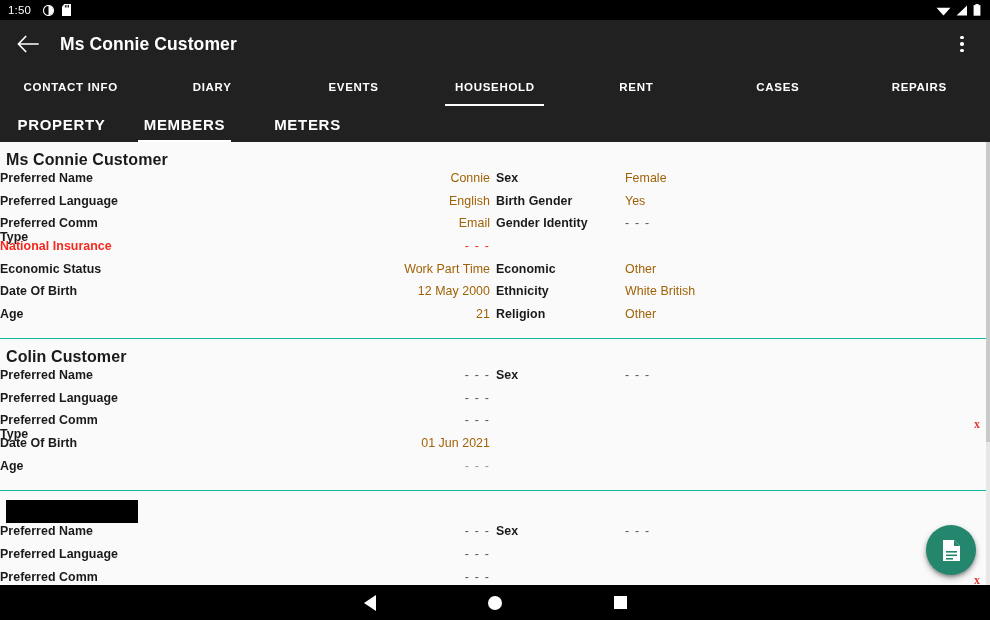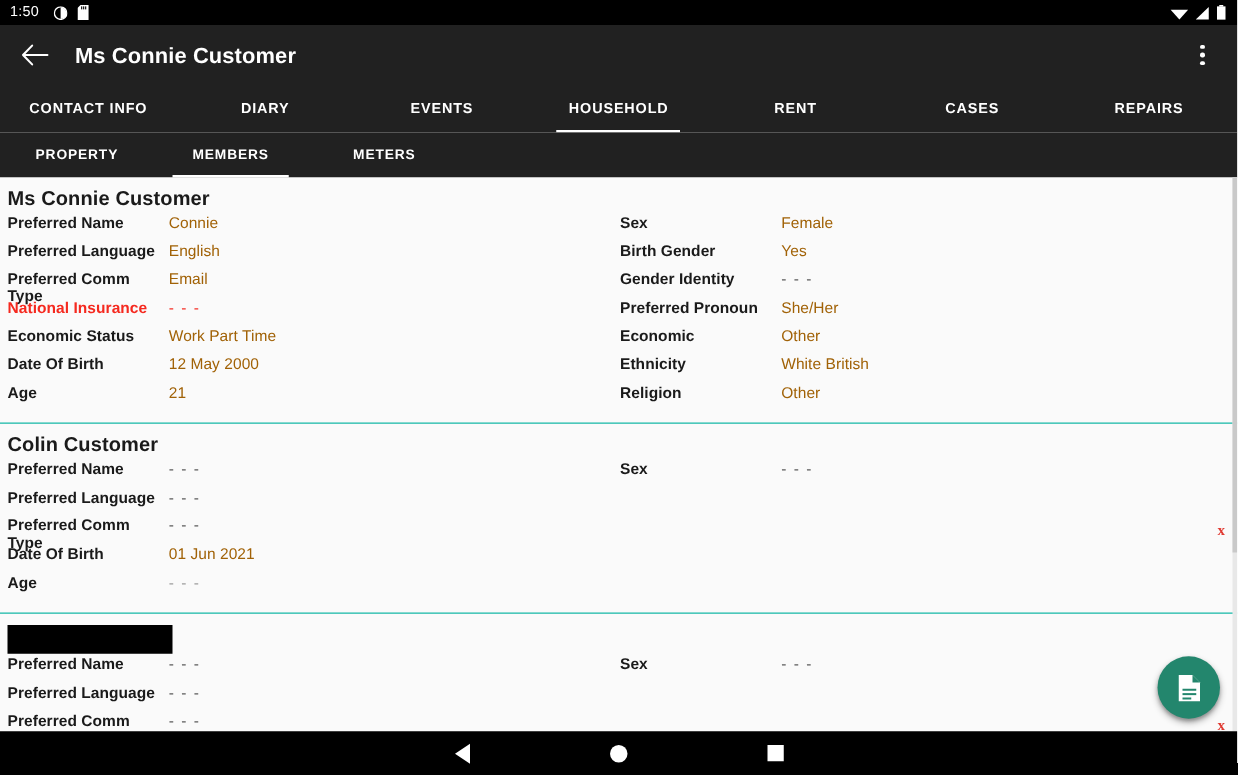--- a/index.html
+++ b/index.html
@@ -135,21 +135,21 @@
     align-items: stretch;
   }
   .tab2 {
     width: 123px;
     display: flex;
     align-items: center;
     justify-content: center;
     position: relative;
     cursor: pointer;
     color: #ffffff;
-    font-size: 11px;
+    font-size: 15px;
     font-weight: bold;
     letter-spacing: 0.7px;
   }
   .tab2.active::after {
     content: "";
     position: absolute;
     left: 12%; right: 12%;
     bottom: 0;
     height: 2px;
     background: #ffffff;
@@ -207,21 +207,21 @@
   }
   .frow {
     display: flex;
     align-items: flex-start;
     height: 22.7px;
   }
   .cell {
     display: flex;
     align-items: baseline;
   }
-  .cell.left { width: 490px; padding-left: 6px; box-sizing: border-box; }
+  .cell.left { width: 490px; box-sizing: border-box; justify-content: space-between; }
   .cell.right { width: 490px; padding-left: 6px; box-sizing: border-box; }
 
   .flabel {
     font-size: 12.4px;
     font-weight: bold;
     color: #1a1a1a;
     width: 129px;
     flex: none;
     letter-spacing: 0.05px;
   }
@@ -414,24 +414,20 @@
               <div class="cell right">
                 <span class="flabel">Gender Identity</span>
                 <span class="fvalue empty">- - -</span>
               </div>
             </div>
             <div class="frow">
               <div class="cell left">
                 <span class="flabel alert">National Insurance</span>
                 <span class="fvalue alert">- - -</span>
               </div>
-              <div class="cell right">
-                <span class="flabel">Preferred Pronoun</span>
-                <span class="fvalue">She/Her</span>
-              </div>
             </div>
             <div class="frow">
               <div class="cell left">
                 <span class="flabel">Economic Status</span>
                 <span class="fvalue">Work Part Time</span>
               </div>
               <div class="cell right">
                 <span class="flabel">Economic</span>
                 <span class="fvalue">Other</span>
               </div>

